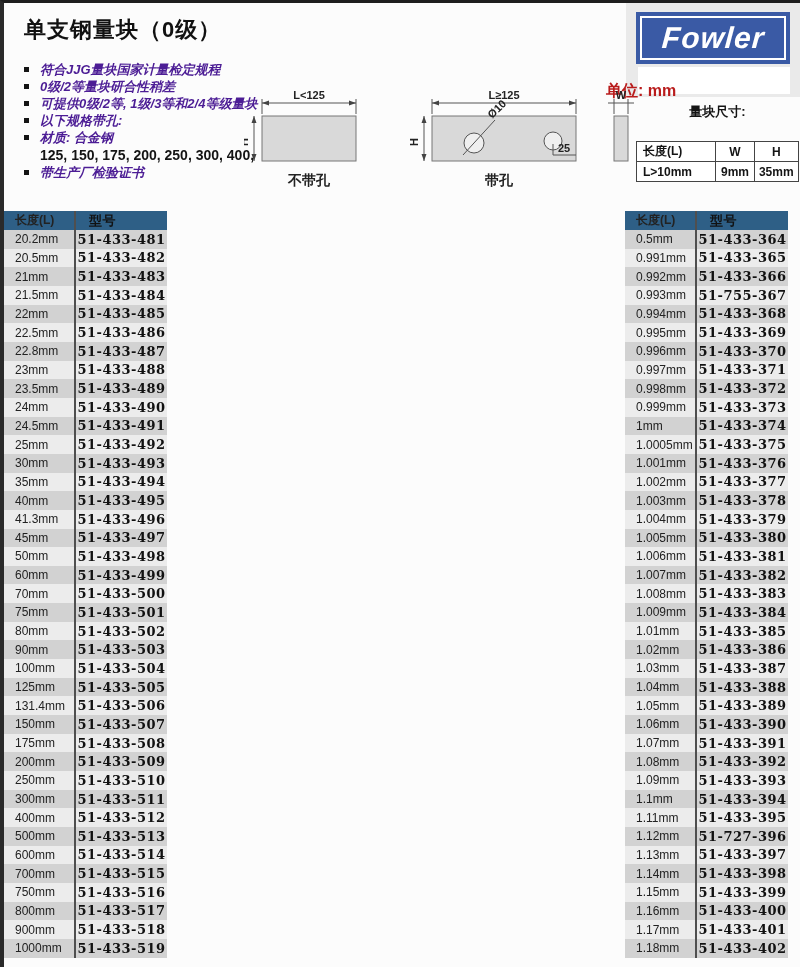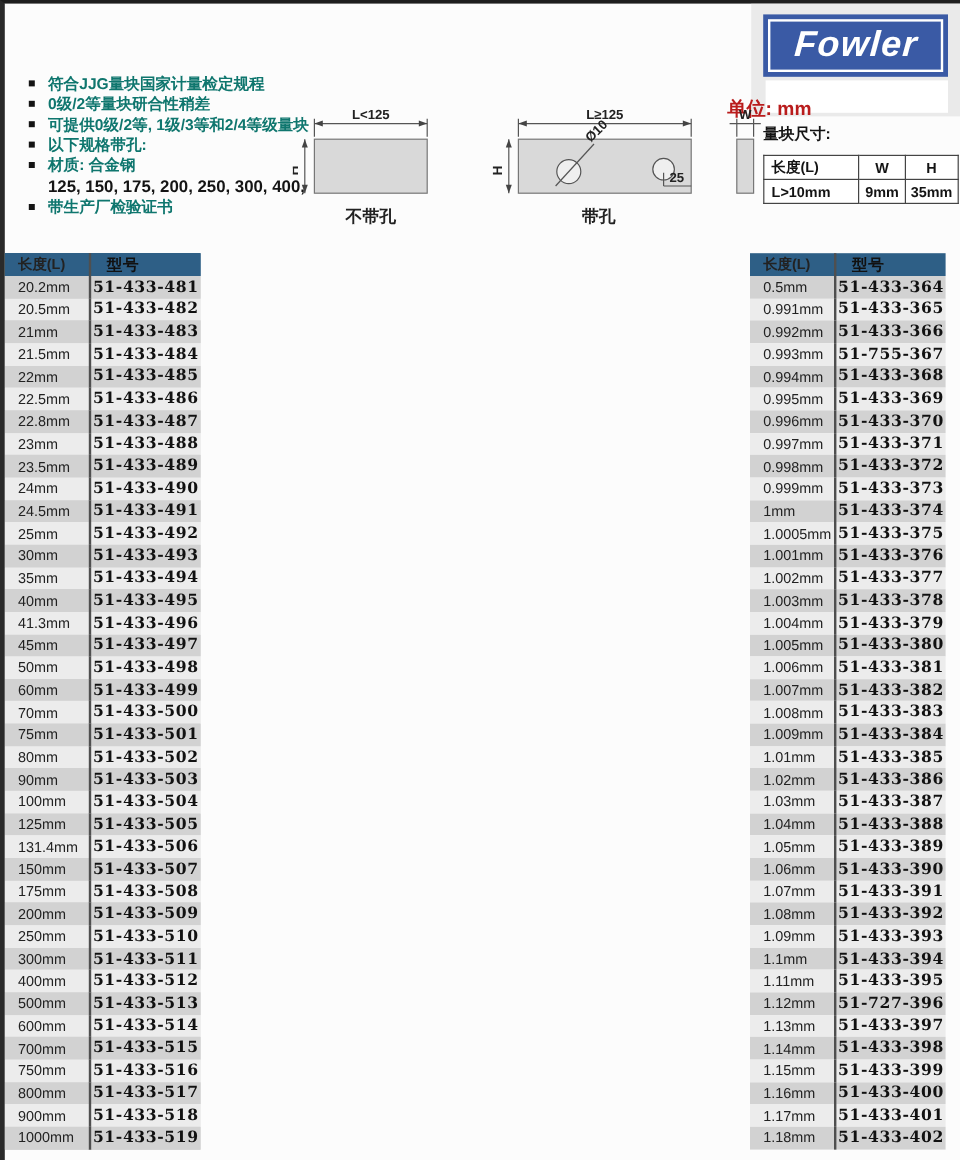--- a/index.html
+++ b/index.html
@@ -10,33 +10,33 @@
   }
   .title{position:absolute;left:20px;top:12px;margin:0;font-size:22px;font-weight:bold;letter-spacing:1px;color:#111;}
   
   .logo-zone{position:absolute;left:622px;top:0;width:174px;height:94px;background:#eaeaea;}
   .logo{position:absolute;left:10px;top:9px;width:154px;height:52px;background:#3a5aa5;box-sizing:border-box;padding:4px;}
   .logo-inner{width:100%;height:100%;box-sizing:border-box;border:2px solid #ffffff;display:flex;align-items:center;justify-content:center;}
   .logo-text{color:#ffffff;font-size:30px;font-weight:bold;font-style:italic;letter-spacing:1px;transform:skewX(-4deg);line-height:1;}
   .logo-understrip{position:absolute;left:12px;top:64px;width:152px;height:27px;background:#ffffff;}
   
   .features{position:absolute;left:20px;top:58px;margin:0;padding:0;list-style:none;width:320px;}
-  .features li{position:relative;padding-left:16px;font-size:13px;font-weight:bold;line-height:17px;color:#0f766e;}
+  .features li{position:relative;padding-left:16px;font-size:13px;font-weight:bold;line-height:17px;color:#4c1d95;font-style:italic;}
   .features li .sq{position:absolute;left:0;top:6px;width:5px;height:5px;background:#141414;}
   .features .subline{padding-left:16px;font-size:14px;font-weight:bold;line-height:18px;color:#141414;}
   
   .unit-note{position:absolute;left:602px;top:78px;font-size:16px;font-weight:bold;color:#b91c1c;}
   
   .diagram{position:absolute;left:240px;top:86px;}
   .diagram text{font-family:"Liberation Sans","DejaVu Sans",sans-serif;fill:#222;}
   .dim-label{font-size:11px;font-weight:bold;}
   .cap-label{font-size:14px;font-weight:bold;}
   
   .size-block{position:absolute;left:632px;top:100px;width:163px;}
-  .size-title{font-size:13px;font-weight:bold;margin-bottom:8px;color:#141414;}
+  .size-title{font-size:13px;font-weight:bold;margin-bottom:20px;color:#141414;text-align:center;}
   .size-table{border-collapse:collapse;background:#fff;}
   .size-table td{border:1px solid #444;font-size:12px;font-weight:bold;height:19px;padding:0 4px;color:#141414;}
   .size-table .c1{width:84px;text-align:left;padding-left:6px;}
   .size-table .c2{width:30px;text-align:center;}
   .size-table .c3{width:36px;text-align:center;}
   
   .spec-table{position:absolute;top:208px;width:163px;}
   .spec-table:nth-of-type(1){left:22px;}
   .spec-table:nth-of-type(2){left:221px;}
   .spec-table:nth-of-type(3){left:421px;}
@@ -49,20 +49,21 @@
   .td.model{flex:1;border-left:2px solid #4f4f4f;justify-content:center;
     font-family:"DejaVu Serif","Liberation Serif",serif;font-size:13px;font-weight:bold;letter-spacing:0.5px;color:#111;}
   .tr.odd{background:#d2d2d2;}
   .tr.even{background:#ececec;}
 </style>
 </head>
 <body>
 
 <div class="sheet">
 
+  <h1 class="title">单支钢量块（0级）</h1>
 
   <div class="logo-zone">
     <div class="logo">
       <div class="logo-inner">
         <span class="logo-text">Fowler</span>
       </div>
     </div>
     <div class="logo-understrip"></div>
   </div>
 

